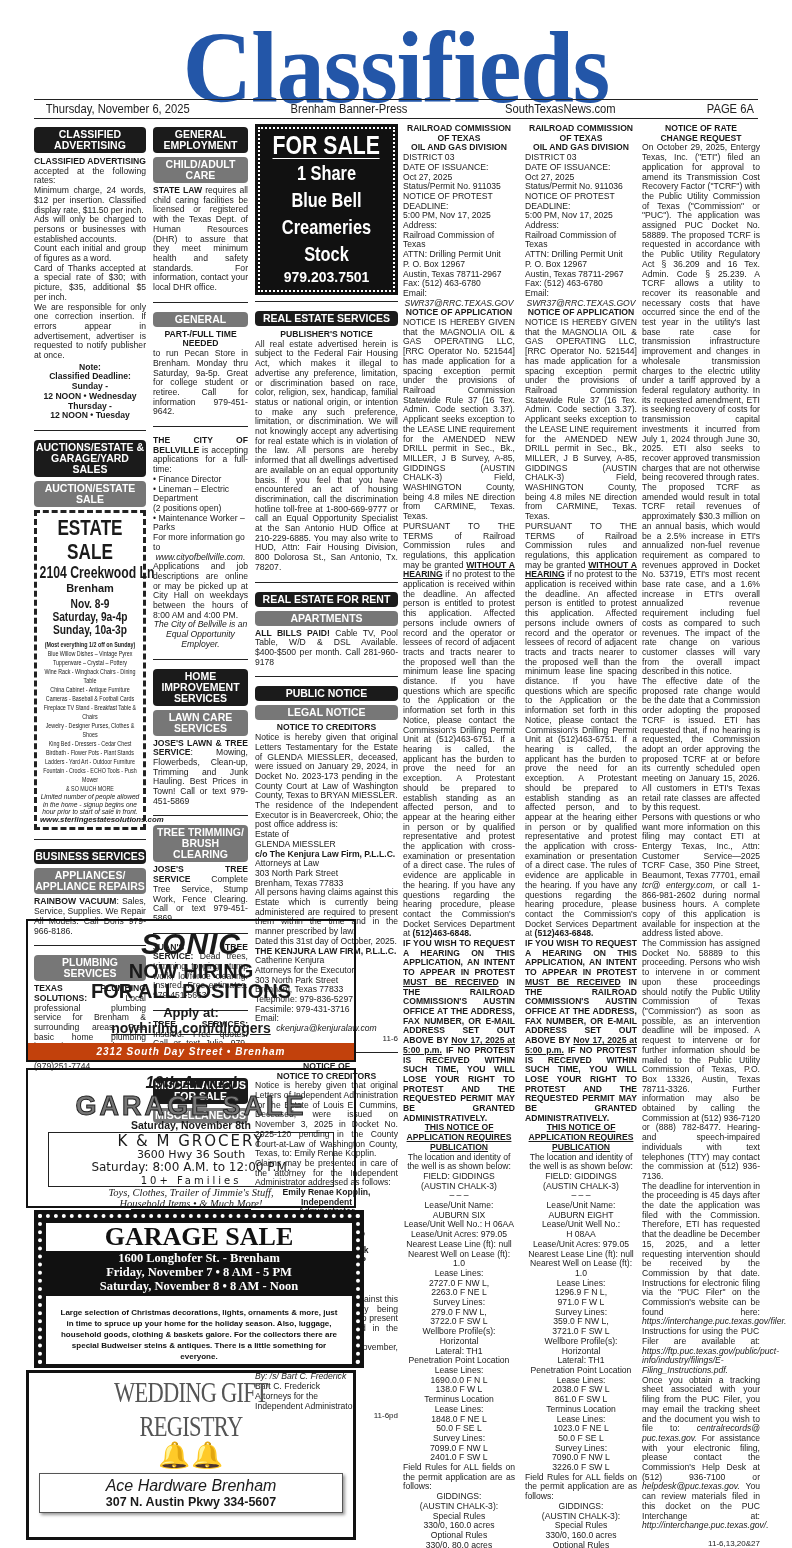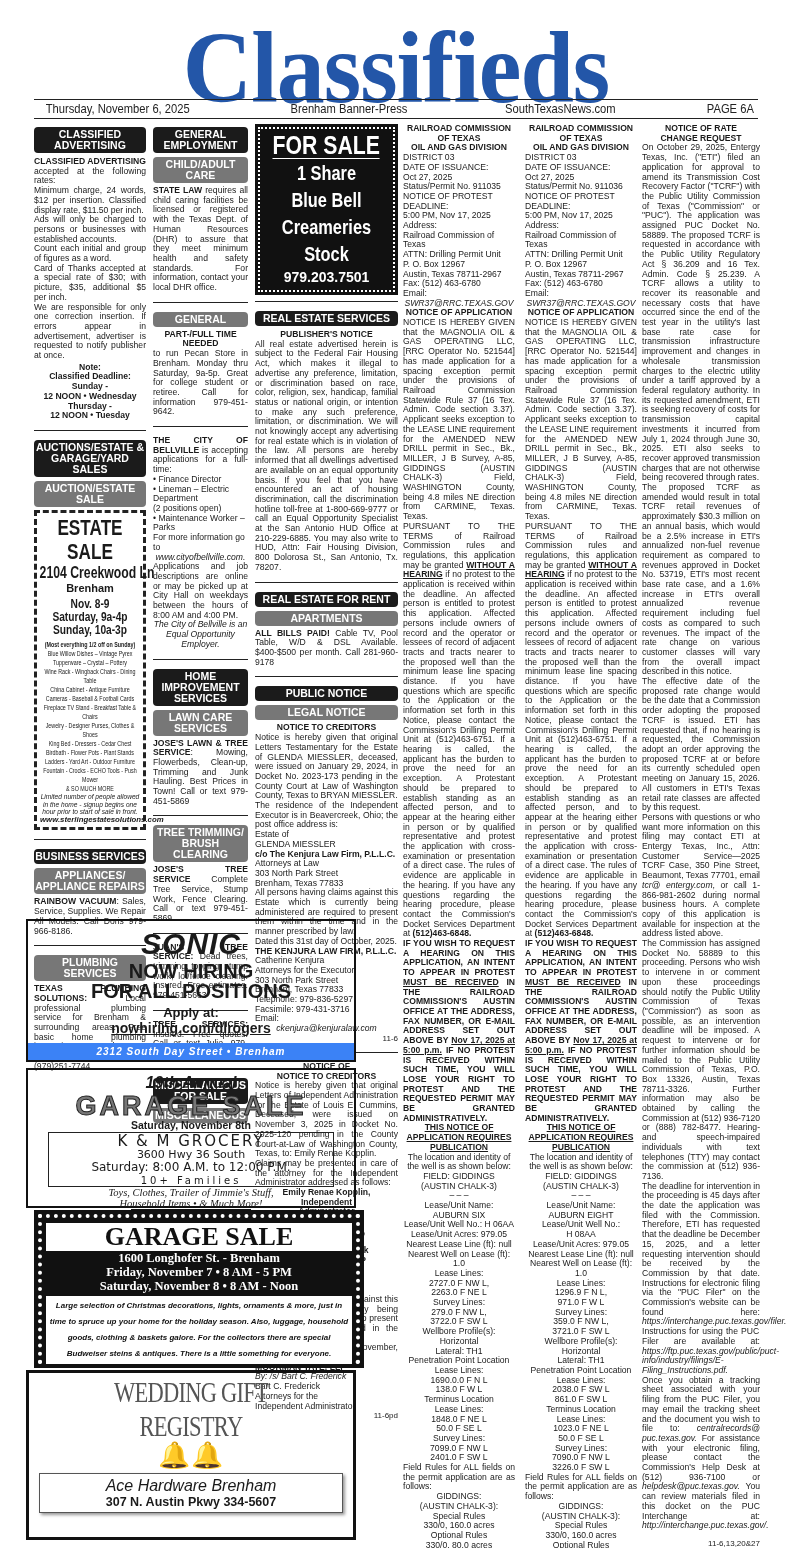--- a/index.html
+++ b/index.html
@@ -35,37 +35,37 @@
 .forsale{background:#111;color:#fff;border:2px dotted #fff;outline:3px solid #111;text-align:center;font-family:"Liberation Sans Narrow","Liberation Sans",sans-serif;font-weight:bold;padding:3px 2px;margin:3px 3px 8px}
 .forsale .fs1{font-size:25px;line-height:26px;border-bottom:1px solid #fff;display:inline-block;transform:scaleX(.85)}
 .forsale .fs2{font-size:21px;line-height:27px;transform:scaleX(.78)}
 .forsale .fs3{font-size:14px;line-height:20px}
 .ad{position:absolute;left:26px;width:330px;border:2px solid #111}
 .sonic{top:919px;height:143px;text-align:center}
 .sonic .logo{font-size:30px;font-weight:bold;font-style:italic;margin-top:6px;letter-spacing:1px}
 .sonic .nh{font-size:20px;font-weight:bold;line-height:20px}
 .sonic .ap{font-size:13px;font-weight:bold;margin-top:5px}
 .sonic .url{font-size:14px;font-weight:bold;text-decoration:underline}
-.sonic .bar{position:absolute;left:0;right:0;bottom:0;height:17px;background:#3b82f6;color:#fff;font-size:10px;font-weight:bold;font-style:italic;letter-spacing:1px;line-height:17px}
+.sonic .bar{position:absolute;left:0;right:0;bottom:0;height:17px;background:#c2410c;color:#fff;font-size:10px;font-weight:bold;font-style:italic;letter-spacing:1px;line-height:17px}
 .garage1{top:1068px;height:140px;text-align:center}
 .garage1 .a{font-size:16px;font-weight:bold;font-style:italic;margin-top:4px}
 .garage1 .b2{font-size:27px;font-weight:bold;color:#777;letter-spacing:3px;line-height:28px;-webkit-text-stroke:1px #222}
 .garage1 .c{font-size:10.5px;font-weight:bold}
 .garage1 .km{border:1.5px solid #222;margin:0 20px;font-family:"DejaVu Sans",sans-serif}
 .garage1 .km .k1{font-size:15px;letter-spacing:2px;line-height:16px}
 .garage1 .km .k2{font-size:11px}
 .garage1 .km .k3{font-size:12px}
 .garage1 .km .k4{font-size:10px;letter-spacing:3px}
 .garage1 .toys{font-family:"Liberation Serif",serif;font-style:italic;font-size:10.5px;line-height:11px}
 .garage1 .sp{background:#111;color:#fff;font-weight:bold;font-size:10px;display:inline-block;padding:0 3px;letter-spacing:1px}
 .garage1 .no{font-size:11px;font-weight:bold}
 .garage2{top:1214px;height:150px;background:#111;border:4px dotted #fff;outline:4px solid #111;text-align:center;left:38px;width:322px}
 .garage2 .g1{background:#fff;color:#111;font-family:"Liberation Serif",serif;font-size:26px;font-weight:bold;margin:5px 4px 0;line-height:28px}
 .garage2 .g2{color:#fff;font-family:"Liberation Serif",serif;font-weight:bold;font-size:12.5px;line-height:14px}
-.garage2 .g3{background:#fff;color:#111;font-size:8px;font-weight:bold;font-style:italic;margin:3px 4px;padding:2px;line-height:16px}
+.garage2 .g3{background:#fff;color:#111;font-size:8px;font-weight:bold;margin:3px 4px;padding:11px;line-height:11px}
 .wedding{top:1370px;height:170px;border:3px solid #111;text-align:center}
 .wedding .w1{font-family:"Liberation Serif",serif;font-size:30px;color:#555;letter-spacing:-1px;line-height:30px;margin-top:4px;transform:scaleX(.75)}
 .wedding .bells{font-size:26px;color:#888;line-height:28px}
 .wedding .ace{border:1.5px solid #555;margin:4px 10px;padding:3px;box-shadow:2px 2px 3px #999}
 .wedding .ace1{font-family:Liberation Sans, sans-serif;font-style:italic;font-size:16px}
 .wedding .ace2{font-weight:bold;font-size:12.5px}
 .end{font-size:8px}
 </style>
 </head>
 <body>

